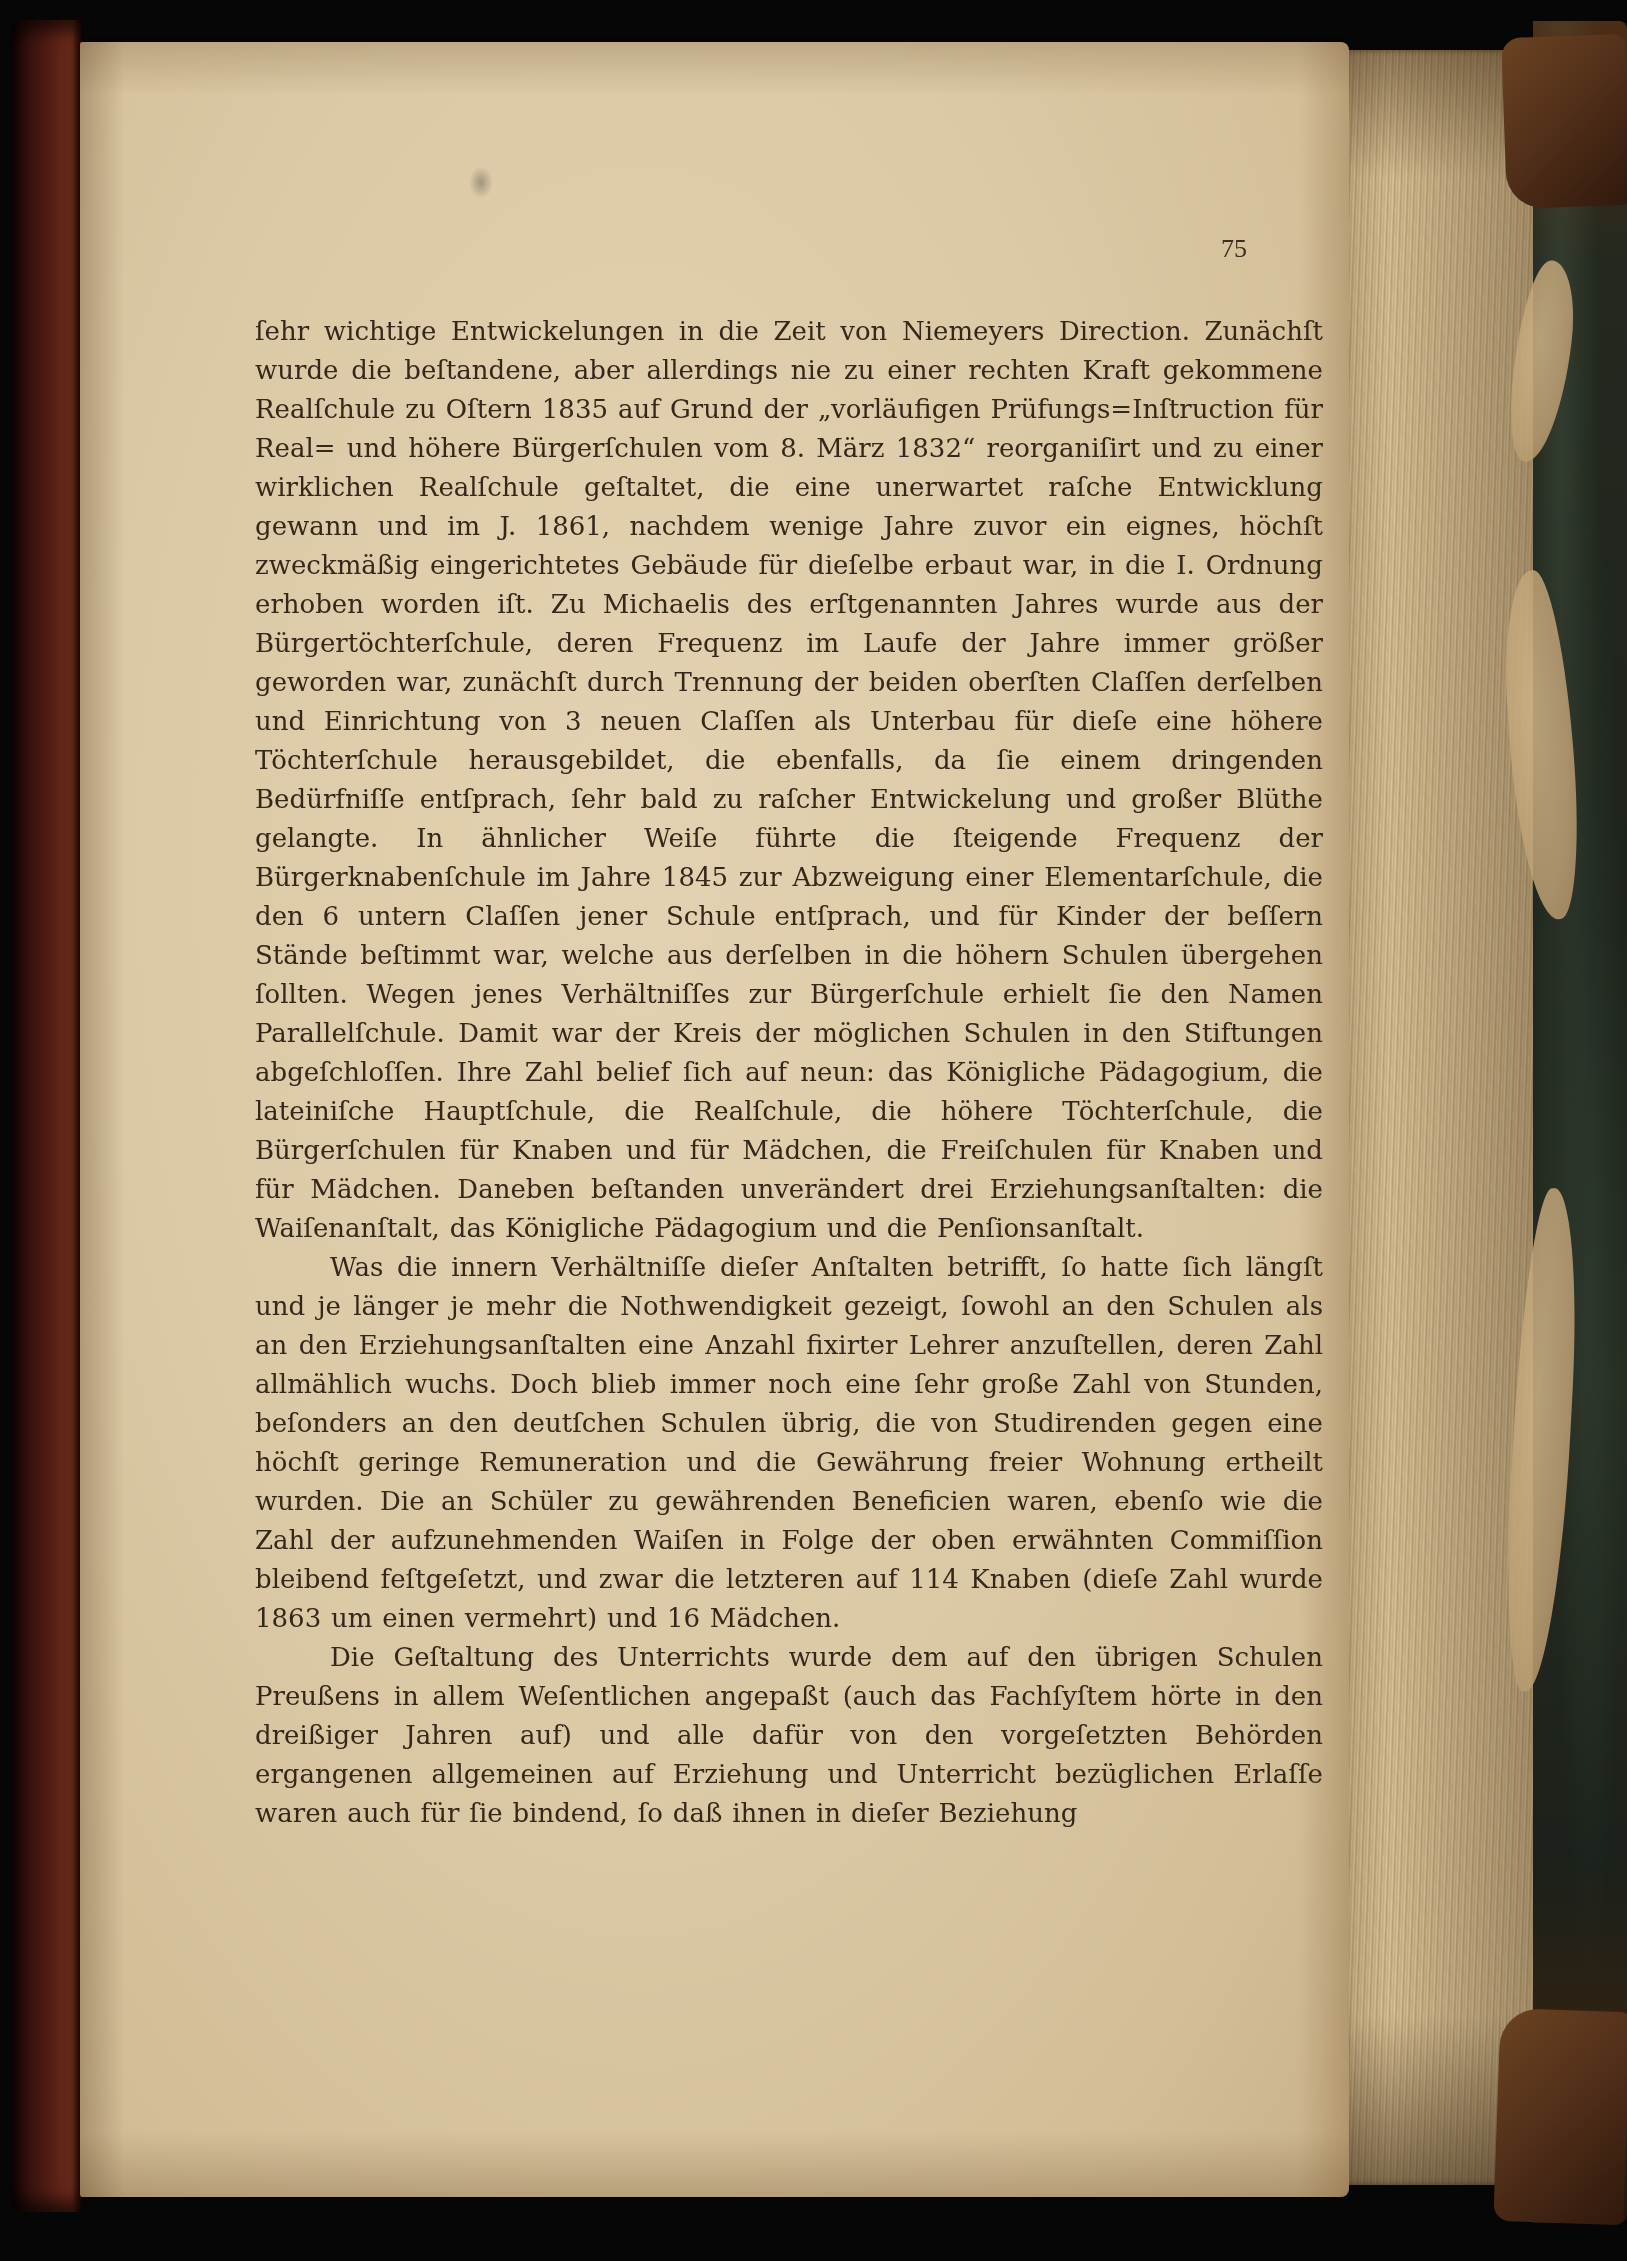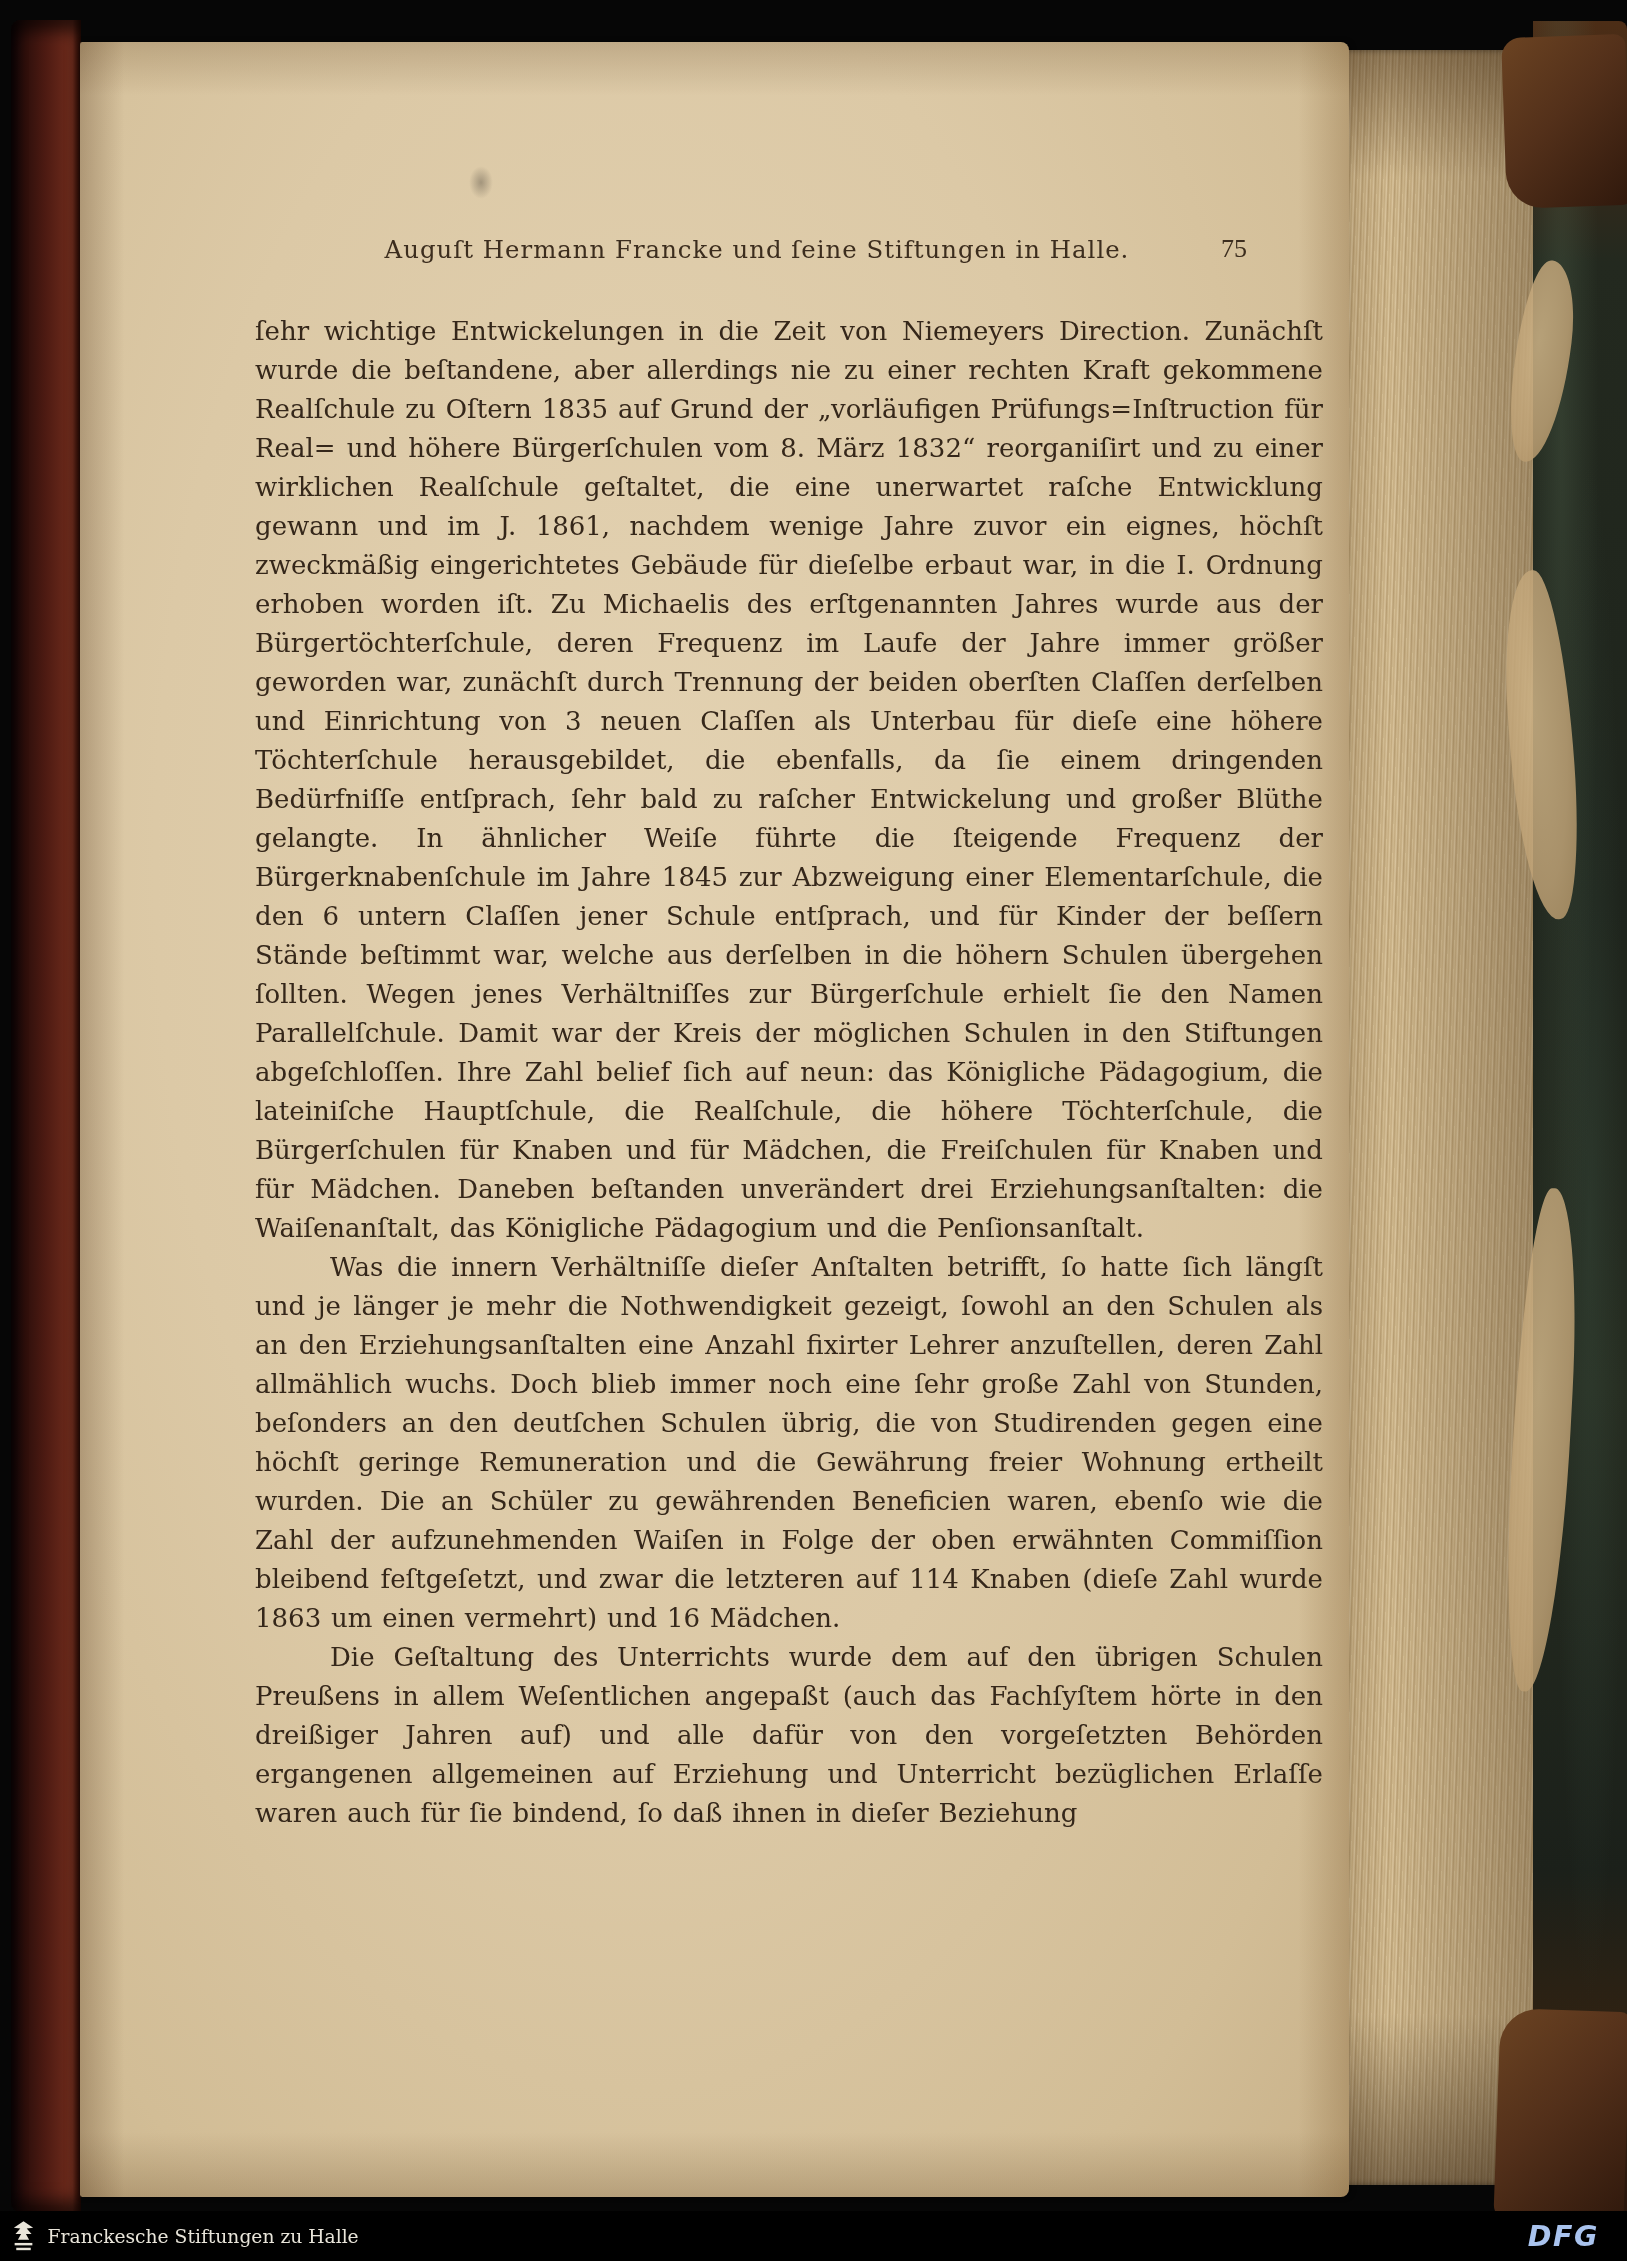--- a/index.html
+++ b/index.html
@@ -154,45 +154,33 @@
 </head>
 <body>
 
 <div class="scene">
 
   <div class="cover-left"></div>
 
   <div class="page">
     <div class="smudge"></div>
     <div class="text-col">
-      <div class="running-head">Auguſt Hermann Francke und ſeine Stiftungen in Halle.</div>
       <div class="page-num">75</div>
       <div class="body-copy">
         <p>ſehr wichtige Entwickelungen in die Zeit von Niemeyers Direction. Zunächſt wurde die beſtandene, aber allerdings nie zu einer rechten Kraft gekommene Realſchule zu Oſtern 1835 auf Grund der „vorläufigen Prüfungs=Inſtruction für Real= und höhere Bürgerſchulen vom 8. März 1832“ reorganiſirt und zu einer wirklichen Realſchule geſtaltet, die eine unerwartet raſche Entwicklung gewann und im J. 1861, nachdem wenige Jahre zuvor ein eignes, höchſt zweckmäßig eingerichtetes Gebäude für dieſelbe erbaut war, in die I. Ordnung erhoben worden iſt. Zu Michaelis des erſtgenannten Jahres wurde aus der Bürgertöchterſchule, deren Frequenz im Laufe der Jahre immer größer geworden war, zunächſt durch Trennung der beiden oberſten Claſſen derſelben und Einrichtung von 3 neuen Claſſen als Unterbau für dieſe eine höhere Töchterſchule herausgebildet, die ebenfalls, da ſie einem dringenden Bedürfniſſe entſprach, ſehr bald zu raſcher Entwickelung und großer Blüthe gelangte. In ähnlicher Weiſe führte die ſteigende Frequenz der Bürgerknabenſchule im Jahre 1845 zur Abzweigung einer Elementarſchule, die den 6 untern Claſſen jener Schule entſprach, und für Kinder der beſſern Stände beſtimmt war, welche aus derſelben in die höhern Schulen übergehen ſollten. Wegen jenes Verhältniſſes zur Bürgerſchule erhielt ſie den Namen Parallelſchule. Damit war der Kreis der möglichen Schulen in den Stiftungen abgeſchloſſen. Ihre Zahl belief ſich auf neun: das Königliche Pädagogium, die lateiniſche Hauptſchule, die Realſchule, die höhere Töchterſchule, die Bürgerſchulen für Knaben und für Mädchen, die Freiſchulen für Knaben und für Mädchen. Daneben beſtanden unverändert drei Erziehungsanſtalten: die Waiſenanſtalt, das Königliche Pädagogium und die Penſionsanſtalt.</p>
         <p class="indent">Was die innern Verhältniſſe dieſer Anſtalten betrifft, ſo hatte ſich längſt und je länger je mehr die Nothwendigkeit gezeigt, ſowohl an den Schulen als an den Erziehungsanſtalten eine Anzahl fixirter Lehrer anzuſtellen, deren Zahl allmählich wuchs. Doch blieb immer noch eine ſehr große Zahl von Stunden, beſonders an den deutſchen Schulen übrig, die von Studirenden gegen eine höchſt geringe Remuneration und die Gewährung freier Wohnung ertheilt wurden. Die an Schüler zu gewährenden Beneficien waren, ebenſo wie die Zahl der aufzunehmenden Waiſen in Folge der oben erwähnten Commiſſion bleibend feſtgeſetzt, und zwar die letzteren auf 114 Knaben (dieſe Zahl wurde 1863 um einen vermehrt) und 16 Mädchen.</p>
         <p class="indent">Die Geſtaltung des Unterrichts wurde dem auf den übrigen Schulen Preußens in allem Weſentlichen angepaßt (auch das Fachſyſtem hörte in den dreißiger Jahren auf) und alle dafür von den vorgeſetzten Behörden ergangenen allgemeinen auf Erziehung und Unterricht bezüglichen Erlaſſe waren auch für ſie bindend, ſo daß ihnen in dieſer Beziehung</p>
       </div>
     </div>
   </div>
 
   <div class="page-edges"></div>
 
   <div class="cover-right"></div>
   <div class="leather-corner leather-top"></div>
   <div class="leather-corner leather-bottom"></div>
   <div class="torn-patch patch-a"></div>
   <div class="torn-patch patch-b"></div>
   <div class="torn-patch patch-c"></div>
 
-  <div class="footer-bar">
-    <div class="footer-logo">
-      <svg width="29" height="37" viewBox="0 0 36 46" xmlns="http://www.w3.org/2000/svg">
-        <path d="M18 4 L30 12 L22 13 L28 20 L21 20 L25 27 L11 27 L15 20 L8 20 L14 13 L6 12 Z" fill="#e9e5da"></path>
-        <rect x="7" y="31" width="22" height="3" fill="#e9e5da"></rect>
-        <rect x="9" y="37" width="18" height="3" fill="#e9e5da"></rect>
-      </svg>
-    </div>
-    <span class="footer-text">Franckesche Stiftungen zu Halle</span>
-    <span class="dfg-logo">DFG</span>
-  </div>
 
 </div>
 
 
 </body></html>

